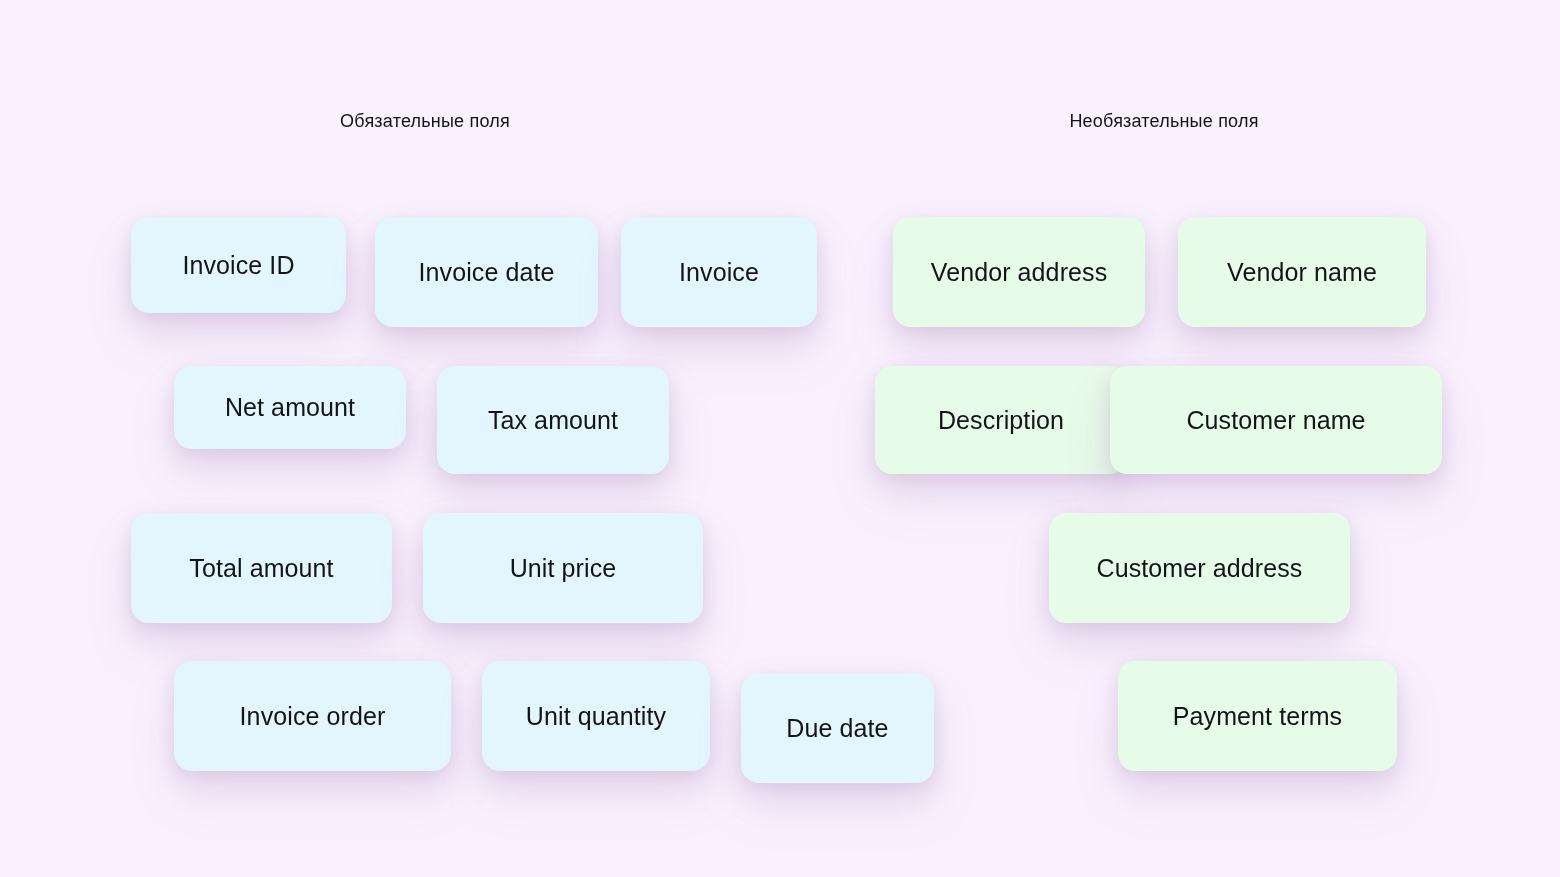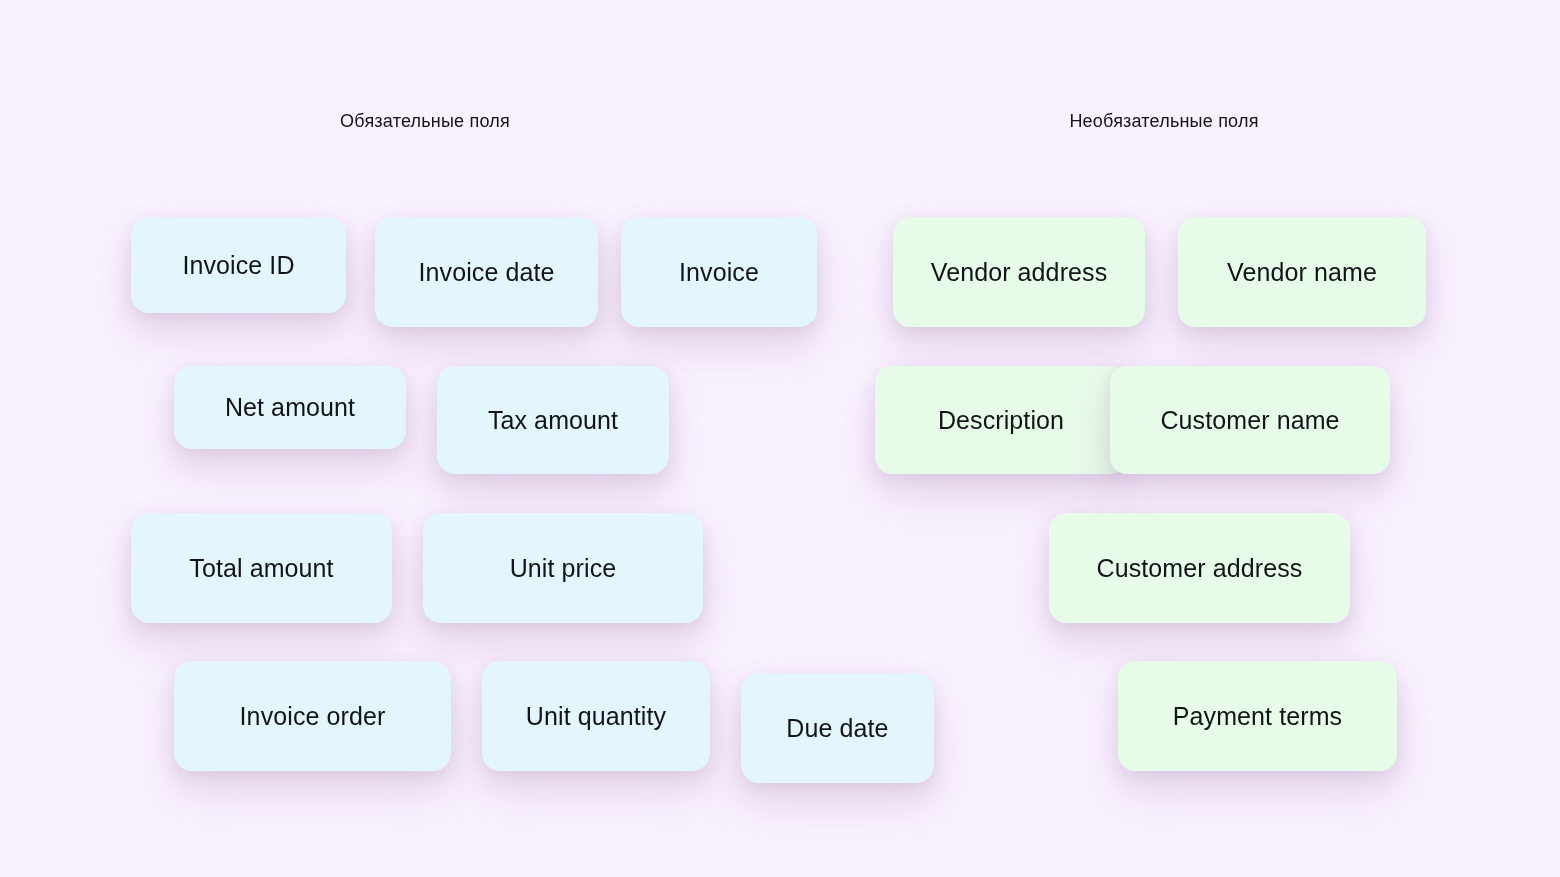--- a/index.html
+++ b/index.html
@@ -97,21 +97,21 @@
       </div>
       <div class="card green" style="left: 893px; top: 217px; width: 252px; height: 110px;">
         <span class="label">Vendor address</span>
       </div>
       <div class="card green" style="left: 1178px; top: 217px; width: 248px; height: 110px;">
         <span class="label">Vendor name</span>
       </div>
       <div class="card green" style="left: 875px; top: 366px; width: 252px; height: 108px;">
         <span class="label">Description</span>
       </div>
-      <div class="card green" style="left: 1110px; top: 366px; width: 280px; height: 108px;">
+      <div class="card green" style="left: 1110px; top: 366px; width: 332px; height: 108px;">
         <span class="label">Customer name</span>
       </div>
       <div class="card green" style="left: 1049px; top: 513px; width: 301px; height: 110px;">
         <span class="label">Customer address</span>
       </div>
       <div class="card green" style="left: 1118px; top: 661px; width: 279px; height: 110px;">
         <span class="label">Payment terms</span>
       </div>
     </div>
 

